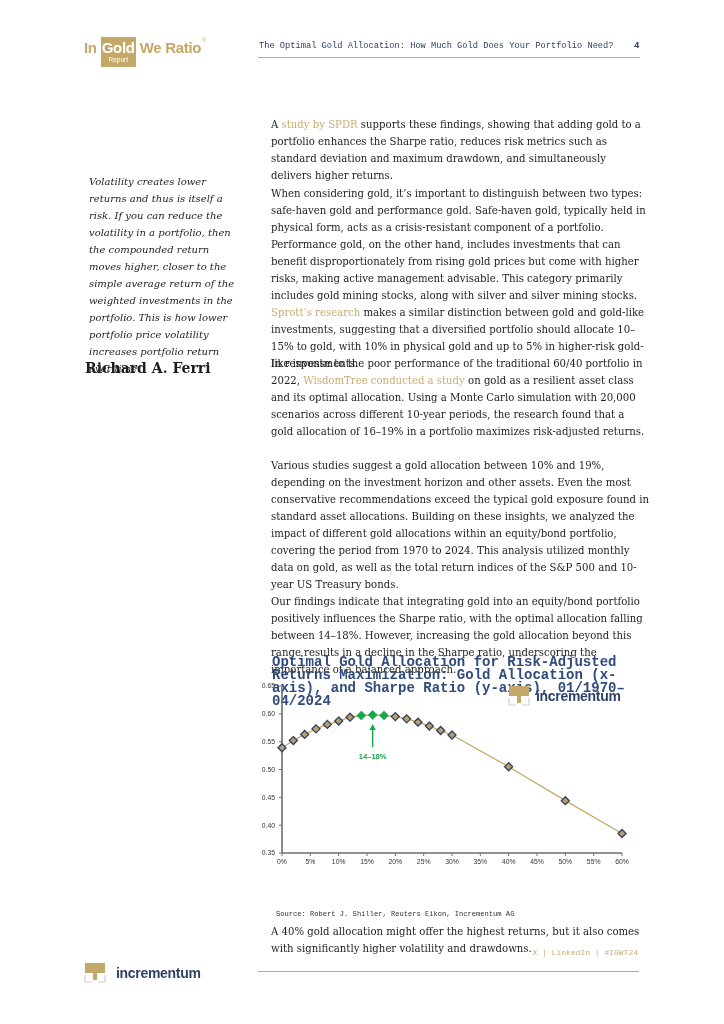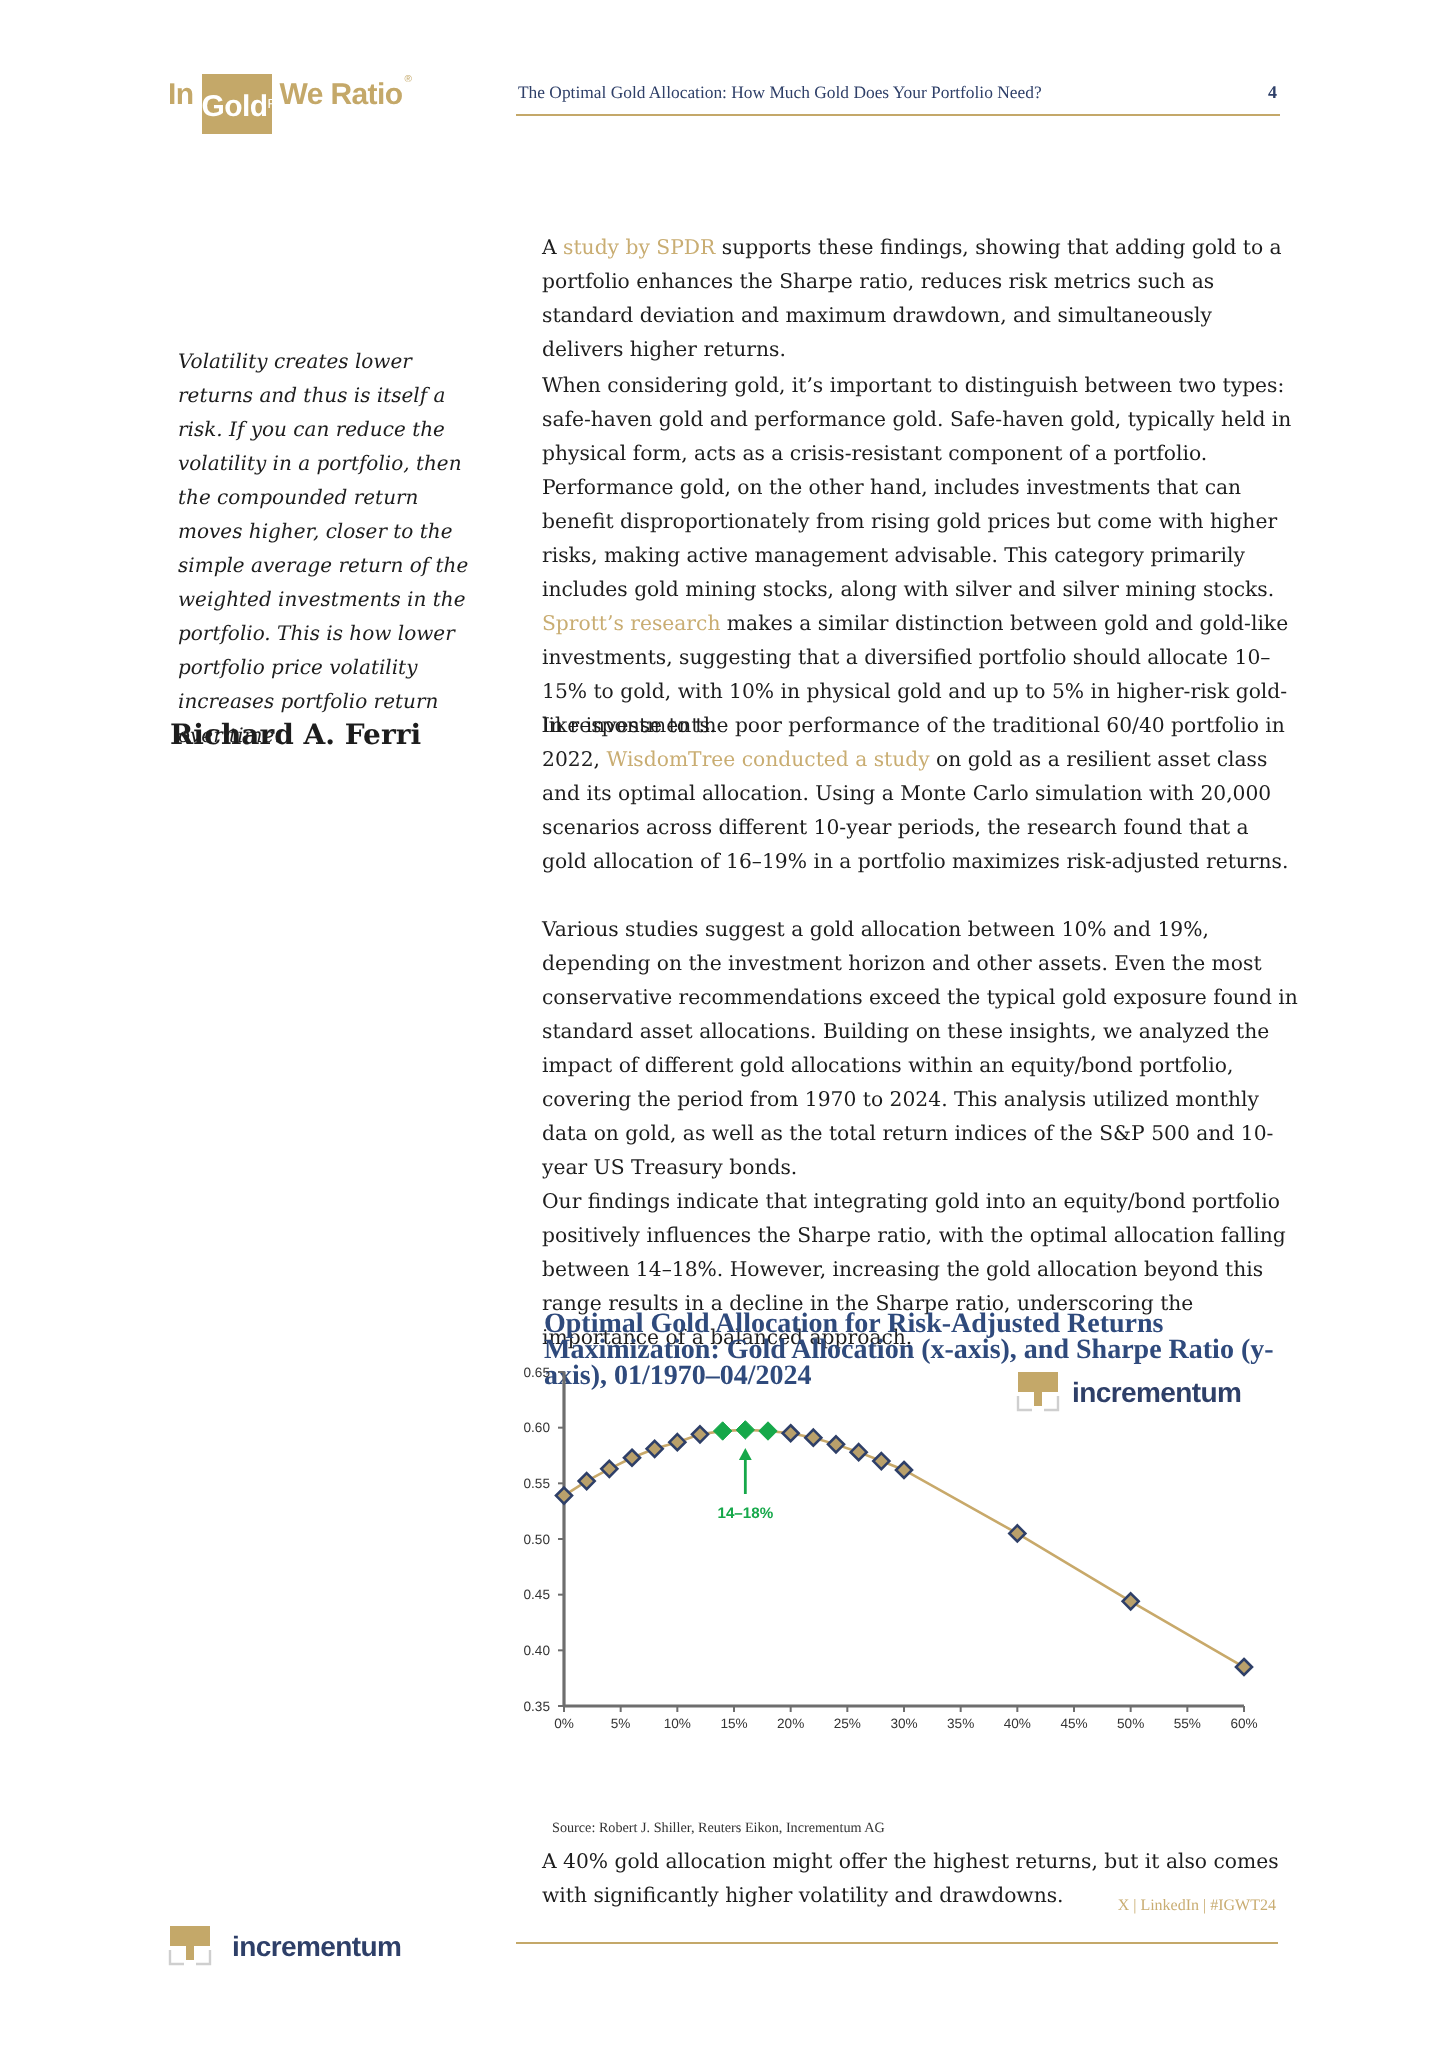--- a/index.html
+++ b/index.html
@@ -1,23 +1,23 @@
 <!DOCTYPE html>
 <html><head>
 <meta charset="utf-8">
 <style>
   html, body { margin: 0; padding: 0; background: #ffffff; }
   body { width: 724px; height: 1024px; position: relative; overflow: hidden; }
   .serif { font-family: "DejaVu Serif", "Liberation Serif", serif; }
-  .sans { font-family: Liberation Serif, serif; }
+  .sans { font-family: Liberation Mono, monospace; }
 
   
   #logo { position: absolute; left: 84px; top: 37px; height: 32px; display: flex; align-items: flex-start; font-family: "Liberation Sans", sans-serif; font-weight: bold; text-align: center; }
   #logo .word { color: #c4a869; font-size: 15px; line-height: 15px; margin-top: 3px; letter-spacing: -0.3px; }
-  #logo .box { background: #c4a869; width: 35px; height: 30px; margin: 0 4px; display: flex; align-items: center; }
+  #logo .box { background: #c4a869; width: 35px; height: 30px; margin: 0 4px; display: flex; flex-direction: column; align-items: center; }
   #logo .box .gold { color: #fff; font-size: 15px; line-height: 15px; margin-top: 3px; letter-spacing: -0.3px; }
   #logo .box .report { color: #fff; font-size: 6.5px; font-weight: normal; line-height: 8px; margin-top: 1px; }
   #logo .reg { color: #c4a869; font-size: 5px; font-weight: normal; margin-top: 0; margin-left: 1px; }
   #header-title { position: absolute; left: 259px; top: 41px; font-size: 8.7px; color: #2e3f68; }
   #page-number { position: absolute; left: 634px; top: 41px; font-size: 9px; font-weight: bold; color: #2e3f68; }
   #header-rule { position: absolute; left: 258px; top: 57px; width: 382px; height: 1.3px; background: #c4a869; }
 
   
   .para { position: absolute; left: 259px; width: 378px; font-size: 10.15px; line-height: 17px; color: #1d1d1d; margin: 12px; }
   .link { color: #c9ad72; }

